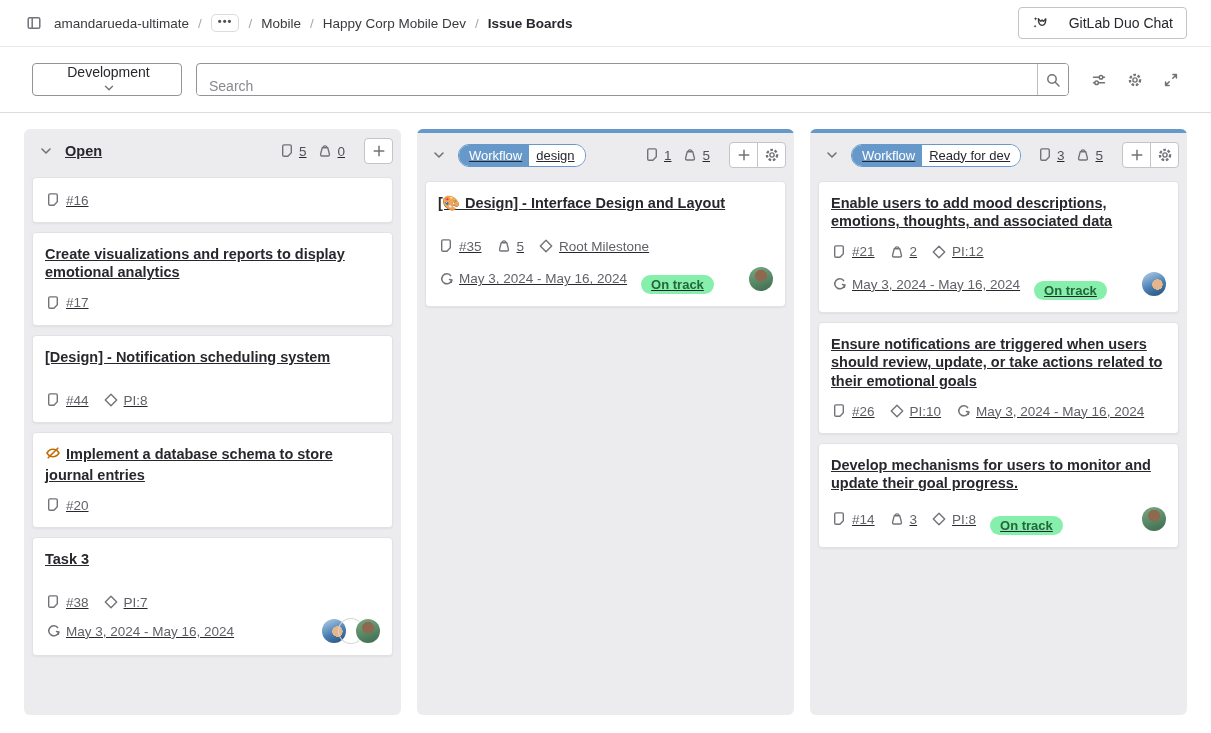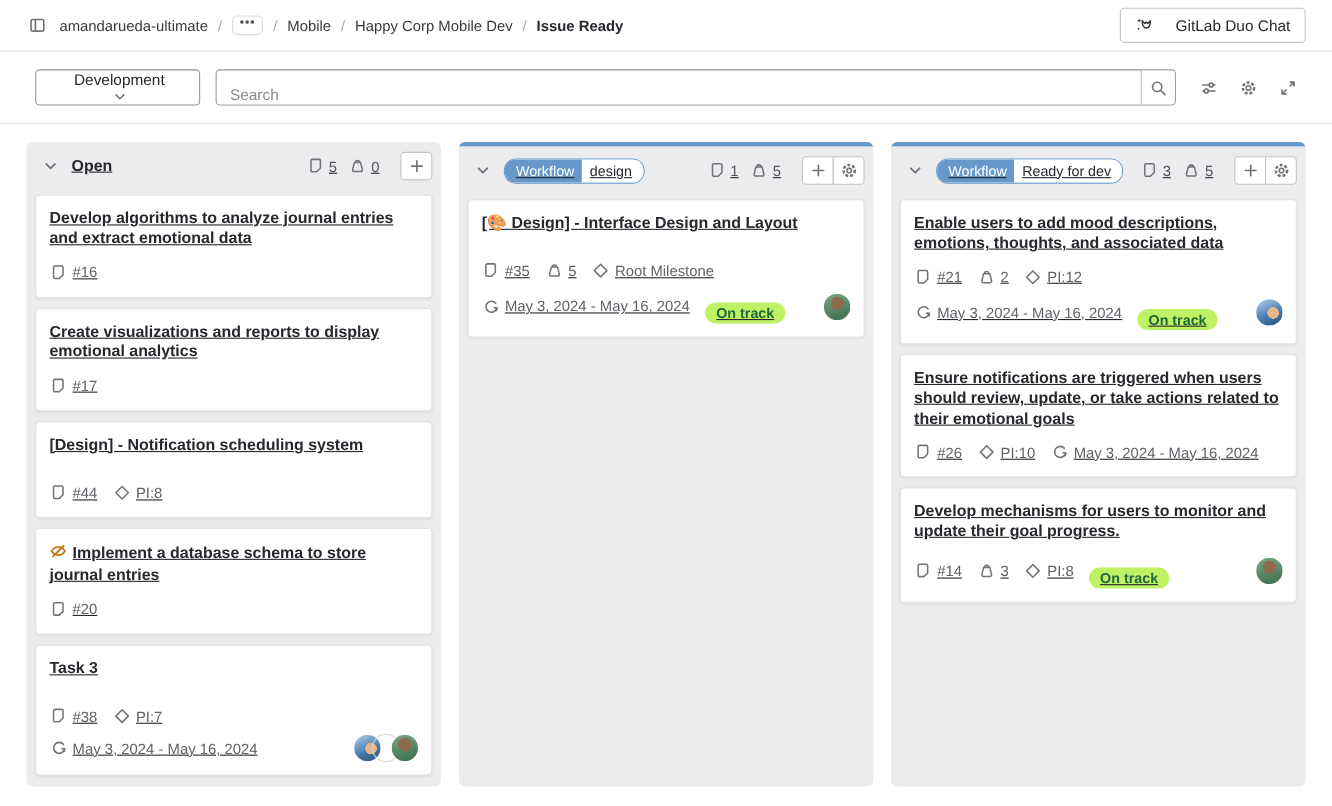--- a/index.html
+++ b/index.html
@@ -74,21 +74,21 @@
     padding:12px; box-shadow:0 1px 2px rgba(31,30,36,.06); cursor:grab; }
   .card-title { font-size:14.5px; font-weight:700; line-height:1.27; color:#28272d;
     margin-bottom:11px; }
   .gap-lg .card-title { margin-bottom:24px; }
   .conf-ic { display:inline-block; vertical-align:-2px; margin-right:5px; color:#c26b00; }
   .conf-ic svg { width:16px; height:16px; }
   .meta { display:flex; align-items:center; color:#626168; font-size:13.5px; min-height:20px;text-align:center; }
   .meta + .meta { margin-top:7px; }
   .meta .grp { display:flex; align-items:center; gap:5px; margin-right:14px; }
   .meta .grp:last-child { margin-right:0; }
-  .health { background:#bef264; color:#24663b; font-weight:700; font-size:13px;
+  .health { background:#86efac; color:#24663b; font-weight:700; font-size:13px;
     padding:3px 10px; border-radius:11px; line-height:1;margin-top:12px; }
   .avatars { display:flex; margin-left:auto; }
   .avatar { width:24px; height:24px; border-radius:50%; flex:none;
     box-shadow:0 0 0 1px rgba(255,255,255,.9); cursor:pointer; }
   .avatar + .avatar { margin-left:-7px; }
   .av-man { background:radial-gradient(circle at 64% 52%, #e5b68c 0 26%, rgba(0,0,0,0) 27%),
     linear-gradient(155deg,#b6d2ea 0%,#4a7fb3 55%,#274e76 100%); }
   .av-sketch { background:radial-gradient(circle at 50% 42%, #ffffff 0 30%, #ececе6 31% 100%),
     linear-gradient(180deg,#f4f4ef,#dcdcd5); box-shadow:0 0 0 1px #d8d8d2; }
   .av-woman { background:radial-gradient(circle at 50% 36%, #8d6a4d 0 30%, rgba(0,0,0,0) 31%),
@@ -160,21 +160,21 @@
     </button>
   <nav class="crumbs">
     <span class="crumb">amandarueda-ultimate</span>
     <span class="sep">/</span>
     <button class="ellipsis-btn">•••</button>
     <span class="sep">/</span>
     <span class="crumb">Mobile</span>
     <span class="sep">/</span>
     <span class="crumb">Happy Corp Mobile Dev</span>
     <span class="sep">/</span>
-    <span class="crumb current">Issue Ready</span>
+    <span class="crumb current">Issue Boards</span>
   </nav>
   <div class="spacer"></div>
   <button class="duo-btn">
     <svg>
         <use href="#i-tanuki-chat"></use>
       </svg>
     <span>GitLab Duo Chat</span>
   </button>
 </header>
 
@@ -240,21 +240,20 @@
         <button class="icon-btn">
             <svg class="ic">
               <use href="#i-plus"></use>
             </svg>
           </button>
       </div>
     </div>
     <div class="cards">
 
       <article class="card">
-        <h4 class="card-title">Develop algorithms to analyze journal entries and extract emotional data</h4>
         <div class="meta">
             <span class="grp">
               <svg class="ic">
                 <use href="#i-issue"></use>
               </svg>
               <span>#16</span>
             </span>
           </div>
       </article>
 

